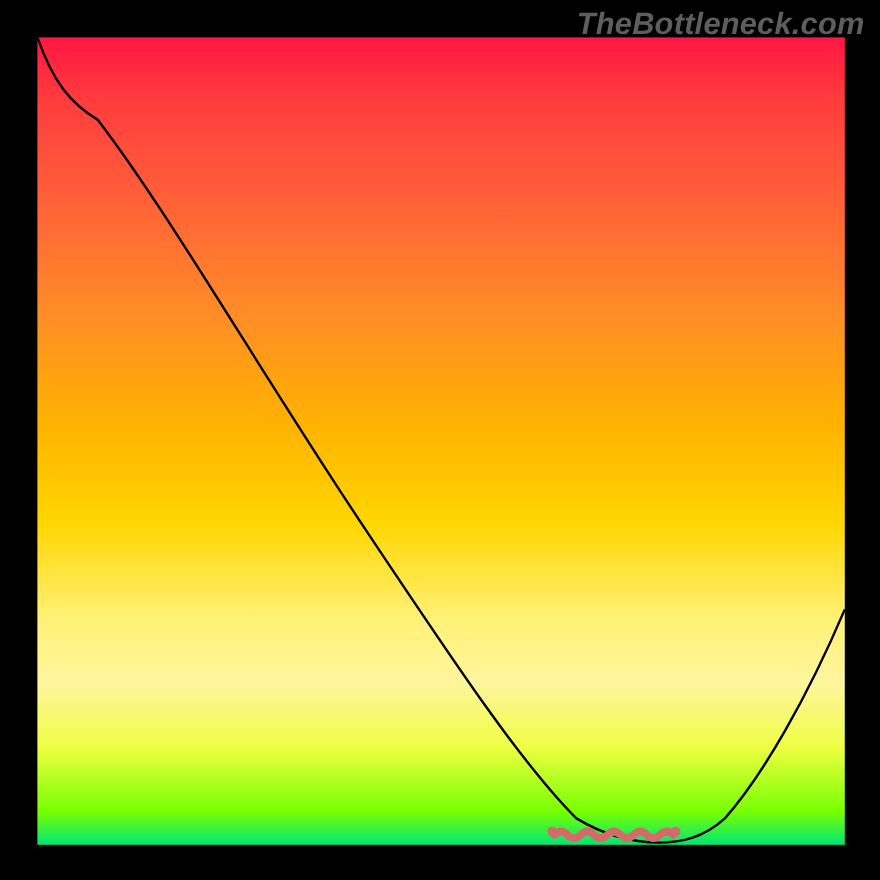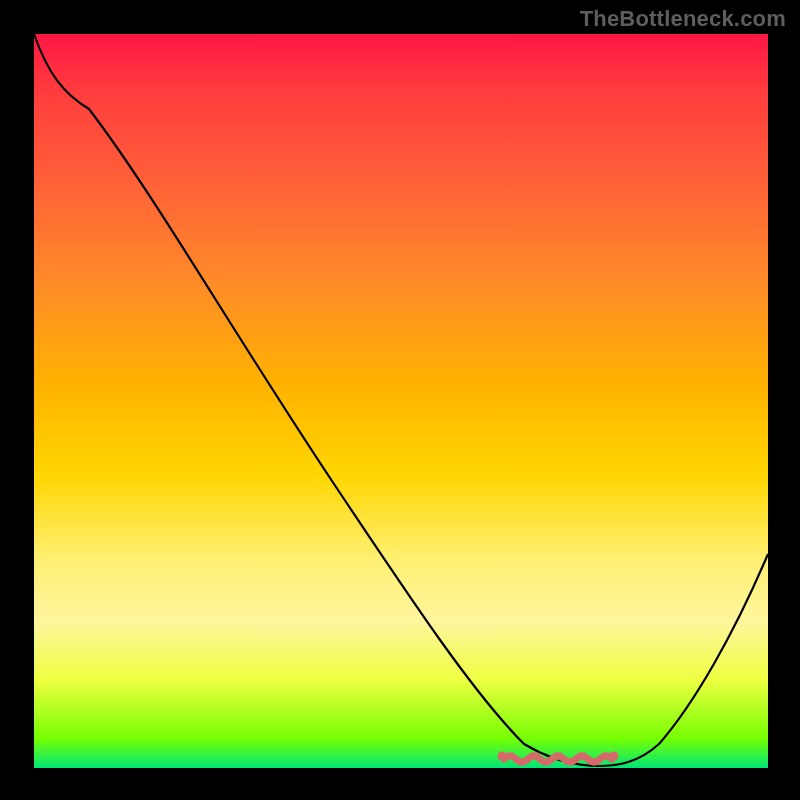--- a/index.html
+++ b/index.html
@@ -36,24 +36,25 @@
       #fff59d 80%,
       #eeff41 88%,
       #76ff03 96%,
       #00e676 100%);
   }
   .watermark {
     position: absolute;
     top: 6px;
     right: 14px;
     font-family: Arial, Helvetica, sans-serif;
-    font-size: 22px;
+    font-size: 28px;
     font-weight: 600;
     color: #5e5e5e;
     letter-spacing: 0.2px;
+    font-style: italic;
   }
   svg.curves {
     position: absolute;
     left: 0;
     top: 0;
     width: 734px;
     height: 734px;
     overflow: visible;
   }
 </style>

